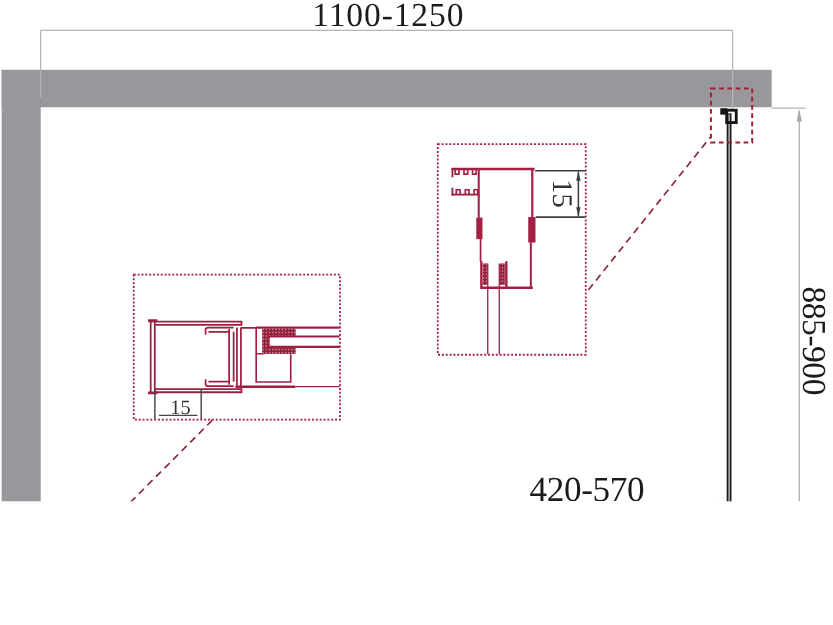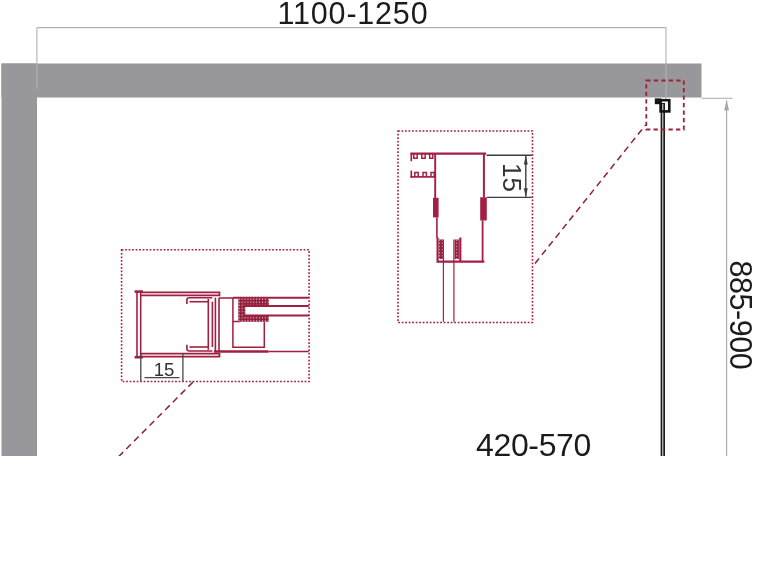--- a/index.html
+++ b/index.html
@@ -1,17 +1,17 @@
 <!DOCTYPE html>
 <html><head>
 <meta charset="utf-8">
 <style>
   html,body{margin:0;padding:0;background:#ffffff;}
   #page{position:relative;width:757px;height:456px;background:#ffffff;overflow:hidden;
-        font-family:Liberation Sans, sans-serif;}
+        font-family:Liberation Serif, serif;}
   svg{position:absolute;left:0;top:0;}
 </style>
 </head>
 <body>
 <div id="page">
 <svg width="757" height="568" viewBox="0 0 757 568">
 <defs>
 <pattern id="dots" width="2.9" height="3.1" patternUnits="userSpaceOnUse">
   <circle cx="1.45" cy="1.55" r="0.55" fill="#ffffff"></circle>
 </pattern>

